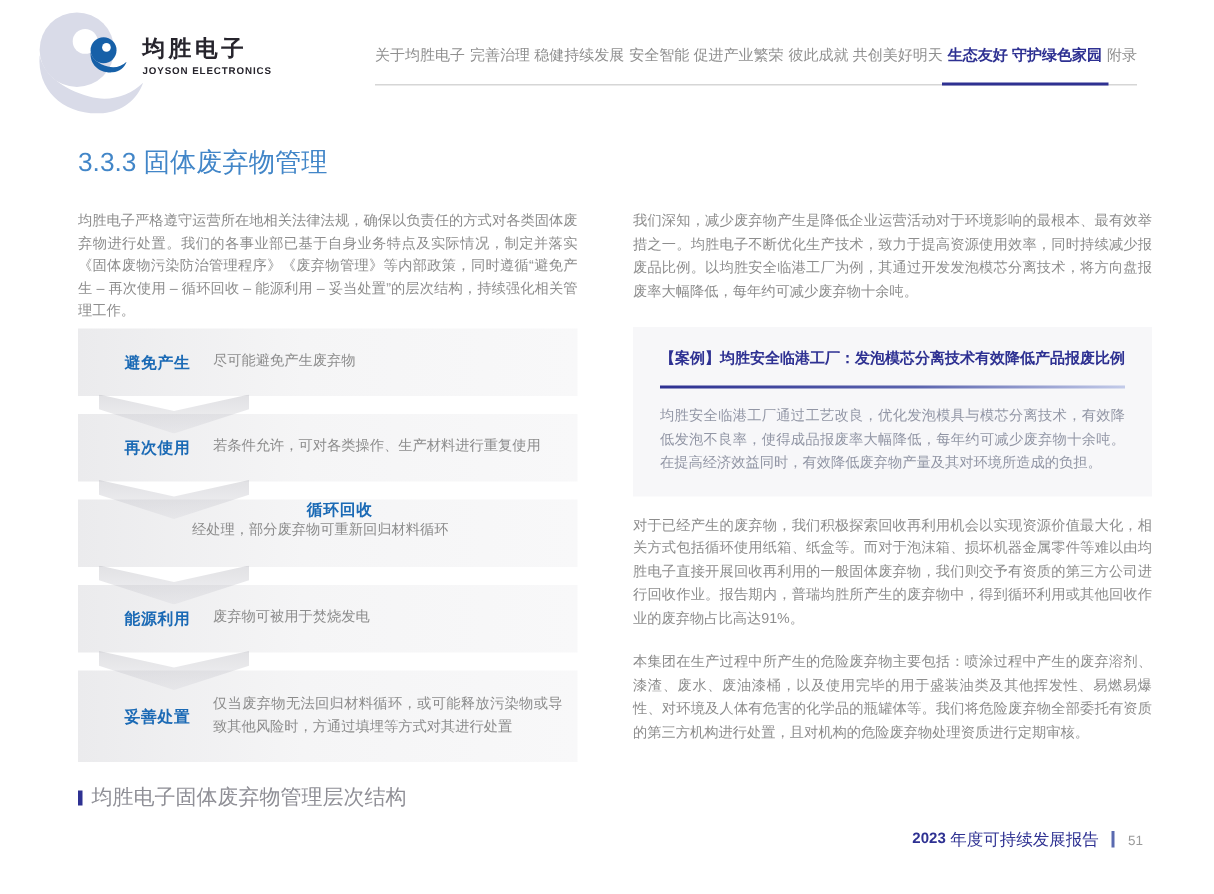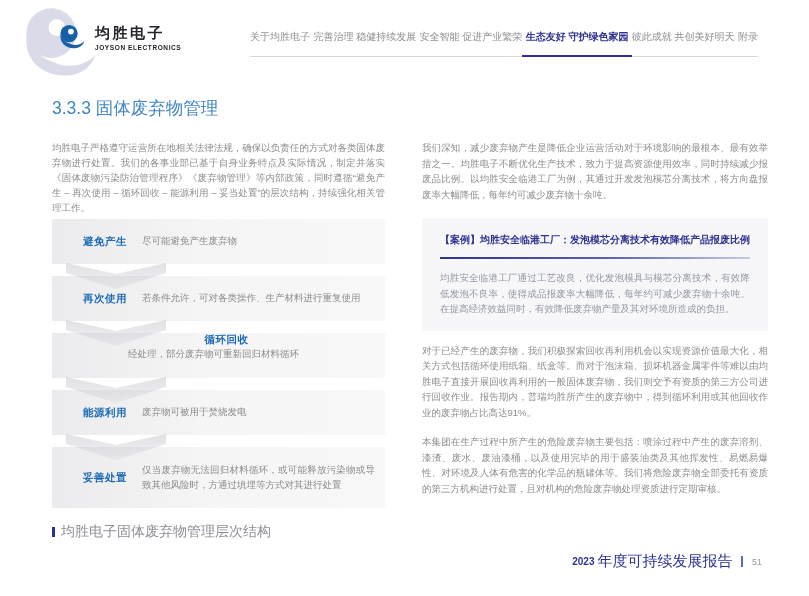--- a/index.html
+++ b/index.html
@@ -58,21 +58,21 @@
   .case-divider { height:2px; margin:10px 0 11px 0;
                   background:linear-gradient(90deg, #2e3192 0%, #5a63ae 55%, #c3cbe9 100%); }
   .case-body { font-size:9.5px; color:#9296a5; line-height:15.5px; text-align:justify; }
 
   .para-2 { margin-top:12px; }
   .para-3 { margin-top:14px; }
 
   
   .footer { position:absolute; right:47px; top:552px; display:flex; align-items:center; gap:9px; }
   .footer-year { font-size:10px; font-weight:bold; color:var(--navy, #2e3192); }
-  .footer-title { font-size:15px; color:var(--navy, #2e3192); margin-left:-6px; }
+  .footer-title { font-size:11px; color:var(--navy, #2e3192); margin-left:-6px; }
   .footer-sep { width:1.5px; height:11px; background:#5a6ab0; }
   .footer-page { font-size:9px; color:#9a9a9a; }
 </style>
 </head>
 <body>
 
 <div class="header">
   <svg class="watermark" viewBox="0 0 100 100" aria-hidden="true">
     <circle cx="47" cy="36" r="27" fill="currentColor"></circle>
     <circle cx="53" cy="30" r="9" fill="#ffffff"></circle>
@@ -88,22 +88,22 @@
     <div>
       <div class="logo-cn">均胜电子</div>
       <div class="logo-en">JOYSON ELECTRONICS</div>
     </div>
   </div>
 
   <div class="nav">
     <div class="nav-item">关于均胜电子</div>
     <div class="nav-item">完善治理 稳健持续发展</div>
     <div class="nav-item">安全智能 促进产业繁荣</div>
+    <div class="nav-item">彼此成就 共创美好明天</div>
     <div class="nav-item active">生态友好 守护绿色家园</div>
-    <div class="nav-item">彼此成就 共创美好明天</div>
     <div class="nav-item">附录</div>
   </div>
 </div>
 
 <div class="section-title">3.3.3 固体废弃物管理</div>
 
 <div class="col-left">
   <p class="para">均胜电子严格遵守运营所在地相关法律法规，确保以负责任的方式对各类固体废弃物进行处置。我们的各事业部已基于自身业务特点及实际情况，制定并落实《固体废物污染防治管理程序》《废弃物管理》等内部政策，同时遵循“避免产生 – 再次使用 – 循环回收 – 能源利用 – 妥当处置”的层次结构，持续强化相关管理工作。</p>
 
   <div class="diagram">

